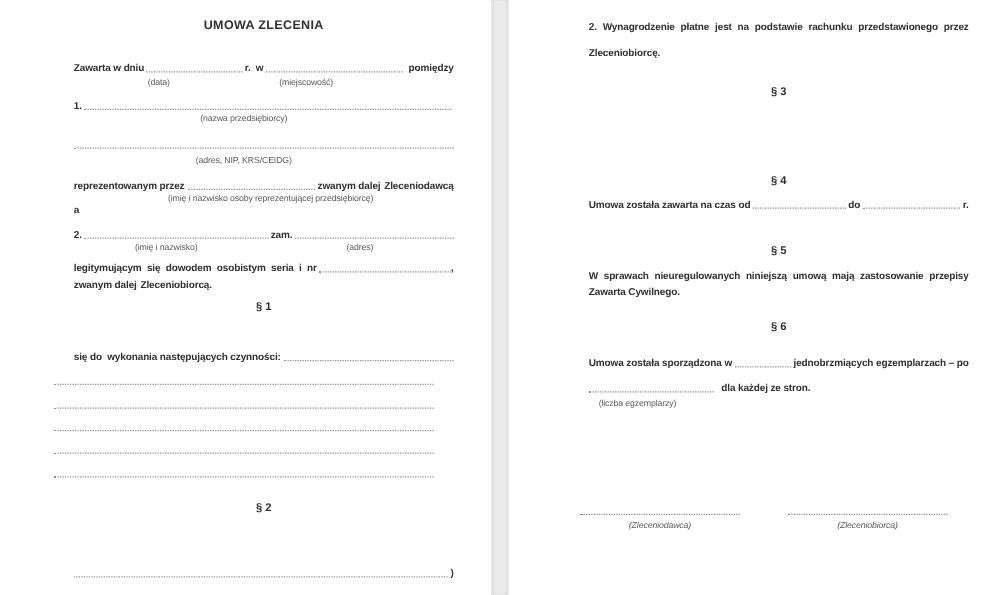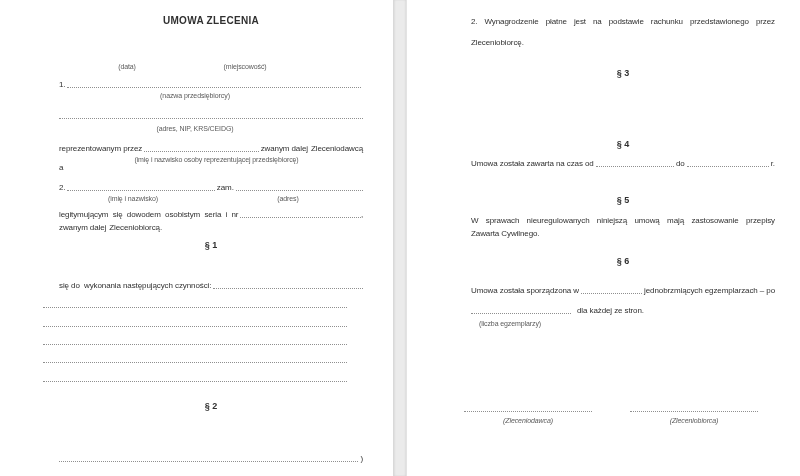--- a/index.html
+++ b/index.html
@@ -7,27 +7,27 @@
        font-family:"Liberation Sans","DejaVu Sans",sans-serif;color:#303030;}
   .viewer{position:absolute;inset:0;display:flex;}
   .page{position:relative;background:#ffffff;height:476px;}
   .page-gap{width:12px;height:476px;background:#ebebeb;
             border-left:1px solid #d9d9d9;border-right:1px solid #e3e3e3;
             box-shadow:inset 1px 0 2px rgba(0,0,0,0.06), inset -1px 0 2px rgba(0,0,0,0.06);}
   .content{position:absolute;top:0;bottom:0;width:304px;}
   #p1 .content{left:43px;}
   #p2 .content{left:48px;}
   .blk{position:absolute;left:16px;width:304px;}
-  .t{font-size:8px;line-height:11px;letter-spacing:-0.1px;white-space:nowrap;}
+  .t{font-size:8px;line-height:11px;letter-spacing:-0.1px;white-space:nowrap;font-weight:bold;}
   .pre{white-space:pre;}
-  .b{font-weight:normal;}
+  .b{font-weight:bold;}
   .title{font-size:10px;line-height:12px;font-weight:bold;text-align:center;letter-spacing:0.3px;}
   .shead{font-size:9px;line-height:11px;font-weight:bold;text-align:center;}
   .fjust{font-size:8px;line-height:11px;letter-spacing:-0.1px;
-         text-align:justify;text-align-last:justify;overflow:hidden;white-space:normal;height:11px;}
+         text-align:justify;text-align-last:justify;overflow:hidden;white-space:normal;height:11px;font-weight:bold;}
   .line{display:flex;align-items:flex-end;height:11px;}
   .dots{border-bottom:1px dotted #8f8f8f;height:4px;flex:1 1 auto;margin:0 2px 2px 2px;min-width:8px;}
   .dots.fixed{flex:0 0 auto;}
   .lbl{position:absolute;font-size:7px;line-height:9px;color:#5a5a5a;text-align:center;
        letter-spacing:-0.1px;white-space:nowrap;overflow:visible;}
   .lbl.it{font-style:italic;}
   .dotline{position:absolute;left:0;width:304px;height:11px;}
   .dotline>span{display:block;border-bottom:1px dotted #8f8f8f;height:10px;}
   .sig{position:absolute;}
   .sigline{border-bottom:1px dotted #8f8f8f;height:7px;}
@@ -35,20 +35,27 @@
 </head>
 <body>
 
 <div class="viewer">
 
   <div class="page" id="p1" style="width:393px;">
     <div class="content">
 
       <div class="blk title" style="top:15px;">UMOWA ZLECENIA</div>
 
+      <div class="blk line" style="top:49px;">
+        <span class="t">Zawarta w dniu</span>
+        <span class="dots" style="flex:0.7;"></span>
+        <span class="t pre">r.  w</span>
+        <span class="dots" style="flex:1;"></span>
+        <span class="t" style="margin-left:3px;">pomiędzy</span>
+      </div>
       <div class="lbl" style="top:62px;left:44px;width:80px;">(data)</div>
       <div class="lbl" style="top:62px;left:152px;width:100px;">(miejscowość)</div>
 
       <div class="blk line" style="top:79px;">
         <span class="t">1.</span>
         <span class="dots"></span>
       </div>
       <div class="lbl" style="top:91px;left:0;width:304px;">(nazwa przedsiębiorcy)</div>
 
       <div class="blk line" style="top:110px;">

